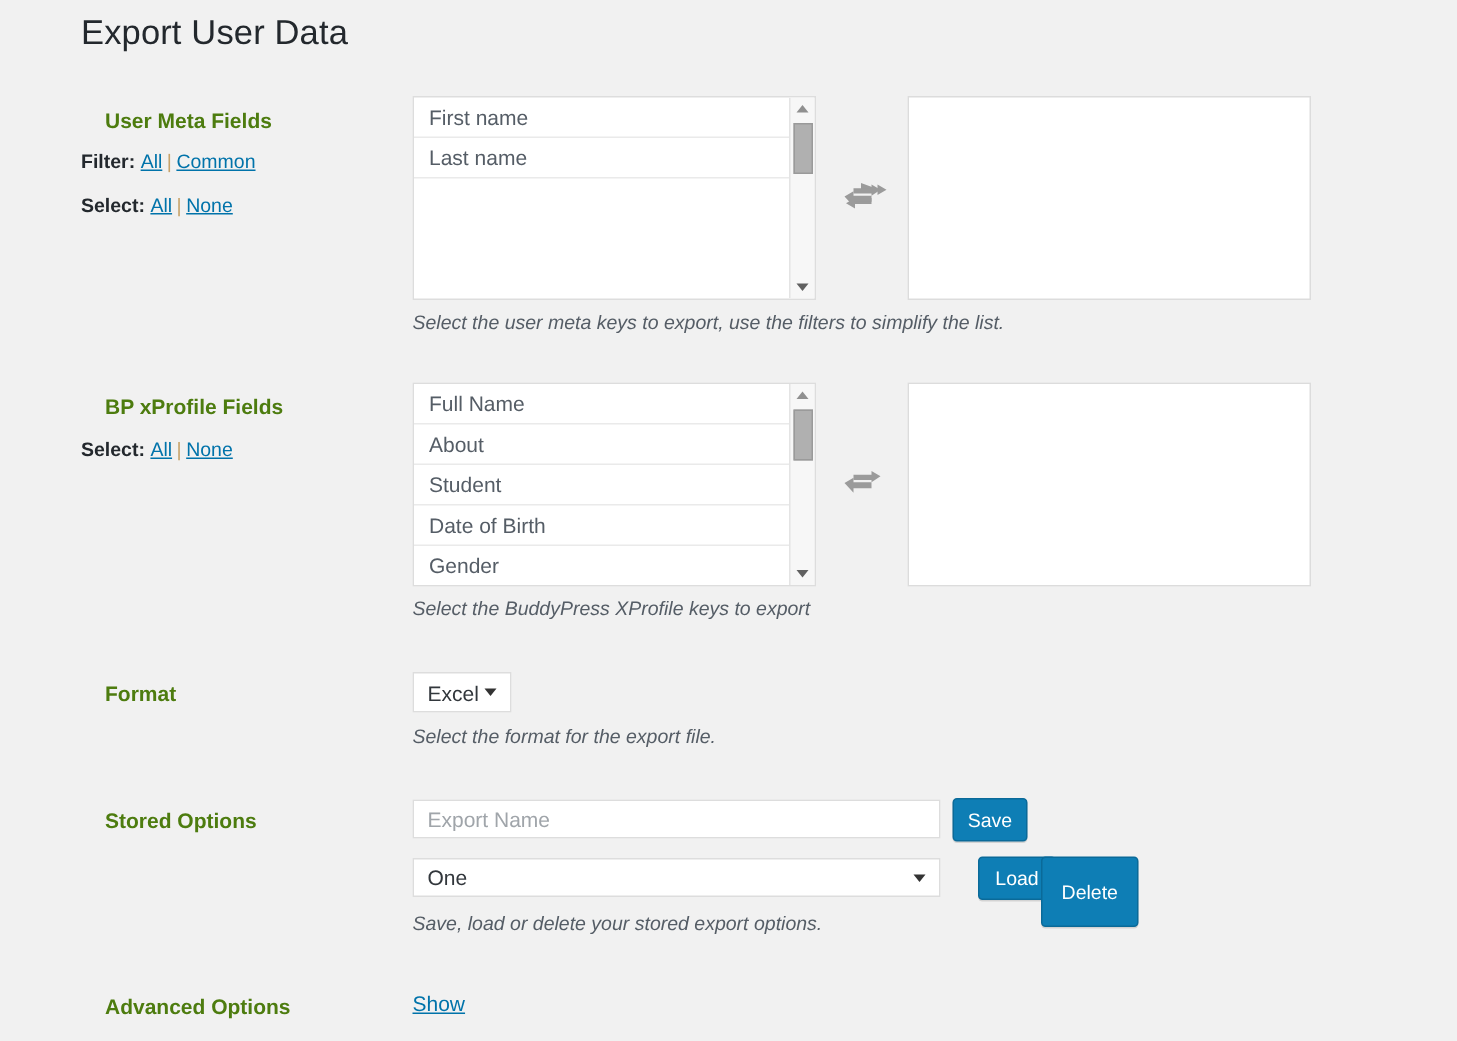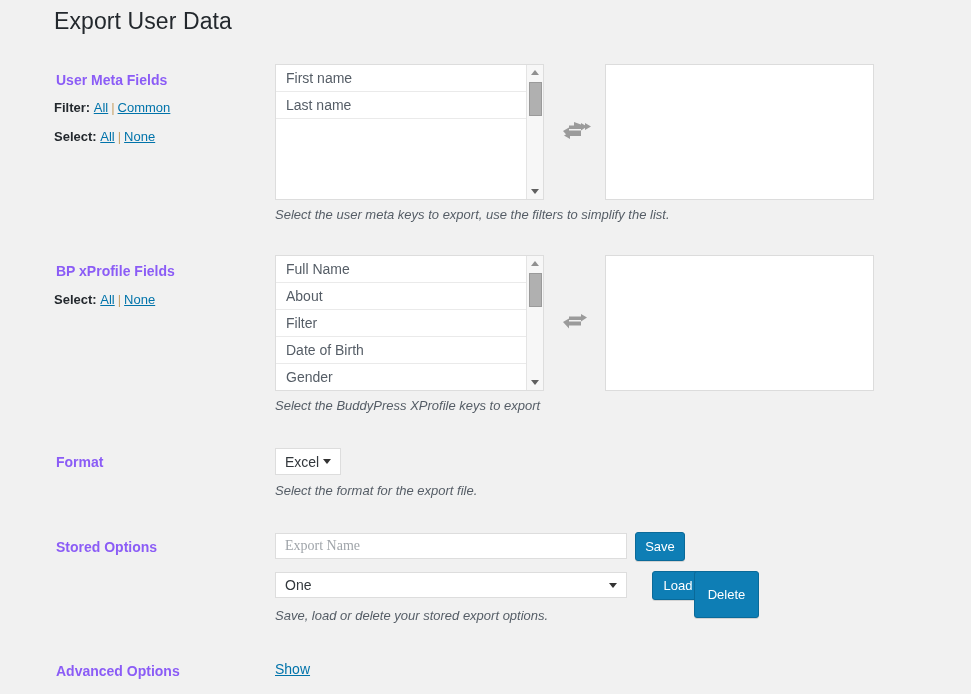--- a/index.html
+++ b/index.html
@@ -32,25 +32,25 @@
   }
 
   
   .row {
     position: absolute;
     left: 0;
     width: 971px;
   }
   .row-label {
     position: absolute;
-    left: 56px;
+    left: 70px;
     width: 210px;
     font-size: 14px;
     font-weight: bold;
-    color: #8b5cf6;
+    color: #4d7c0f;
     line-height: 18px;
   }
   .sub-line {
     position: absolute;
     left: 54px;
     font-size: 13px;
     font-weight: bold;
     color: #23282d;
     line-height: 17px;
     white-space: nowrap;
@@ -188,21 +188,21 @@
     border-right: 4px solid transparent;
     border-top: 5px solid #333;
     margin-right: 9px;
   }
   .txtinput {
     position: absolute;
     background: #fff;
     border: 1px solid #ddd;
     box-sizing: border-box;
     font-size: 14px;
-    font-family: Liberation Serif, serif;
+    font-family: Liberation Sans, sans-serif;
     color: #32373c;
     padding: 0 9px;
     outline: none;
   }
   .txtinput::placeholder { color: #a0a5aa; }
   .btn {
     position: absolute;
     background: #0e7eb5;
     border: 1px solid #0a6a99;
     border-radius: 3px;
@@ -275,21 +275,21 @@
 
     <div class="sub-line" style="top:291px;">
       <span>Select:</span>
       <a class="lk">All</a><span class="sep">|</span><a class="lk">None</a>
     </div>
 
     <div class="listbox" style="left:275px; top:255px; width:269px; height:136px;">
       <div class="opts" id="xp-opts">
           <div class="opt">Full Name</div>
           <div class="opt">About</div>
-          <div class="opt">Filter</div>
+          <div class="opt">Student</div>
           <div class="opt">Date of Birth</div>
           <div class="opt">Gender</div>
         </div>
       <div class="scrollbar">
         <div class="sb-arrow up">
             <div class="tri-up"></div>
           </div>
         <div class="sb-thumb" style="top:17px; height:34px;"></div>
         <div class="sb-arrow down">
             <div class="tri-down"></div>

